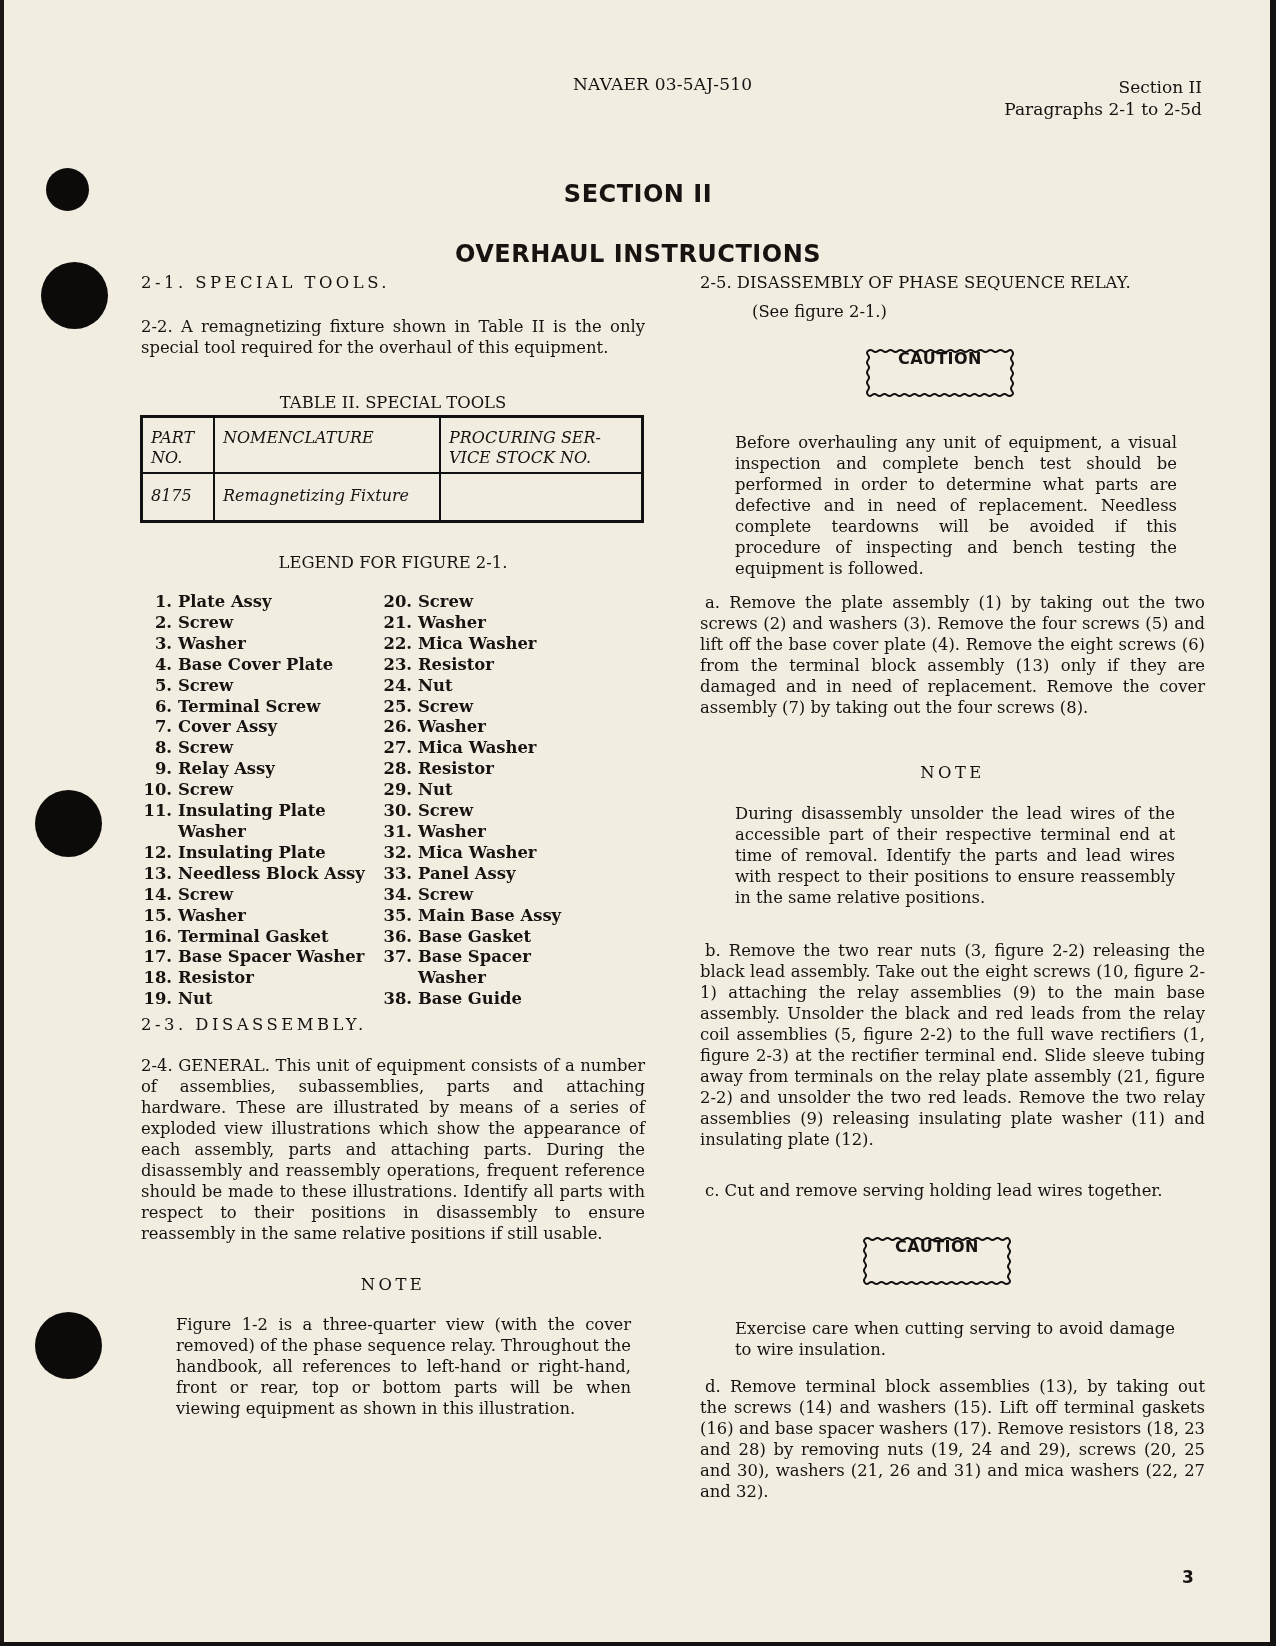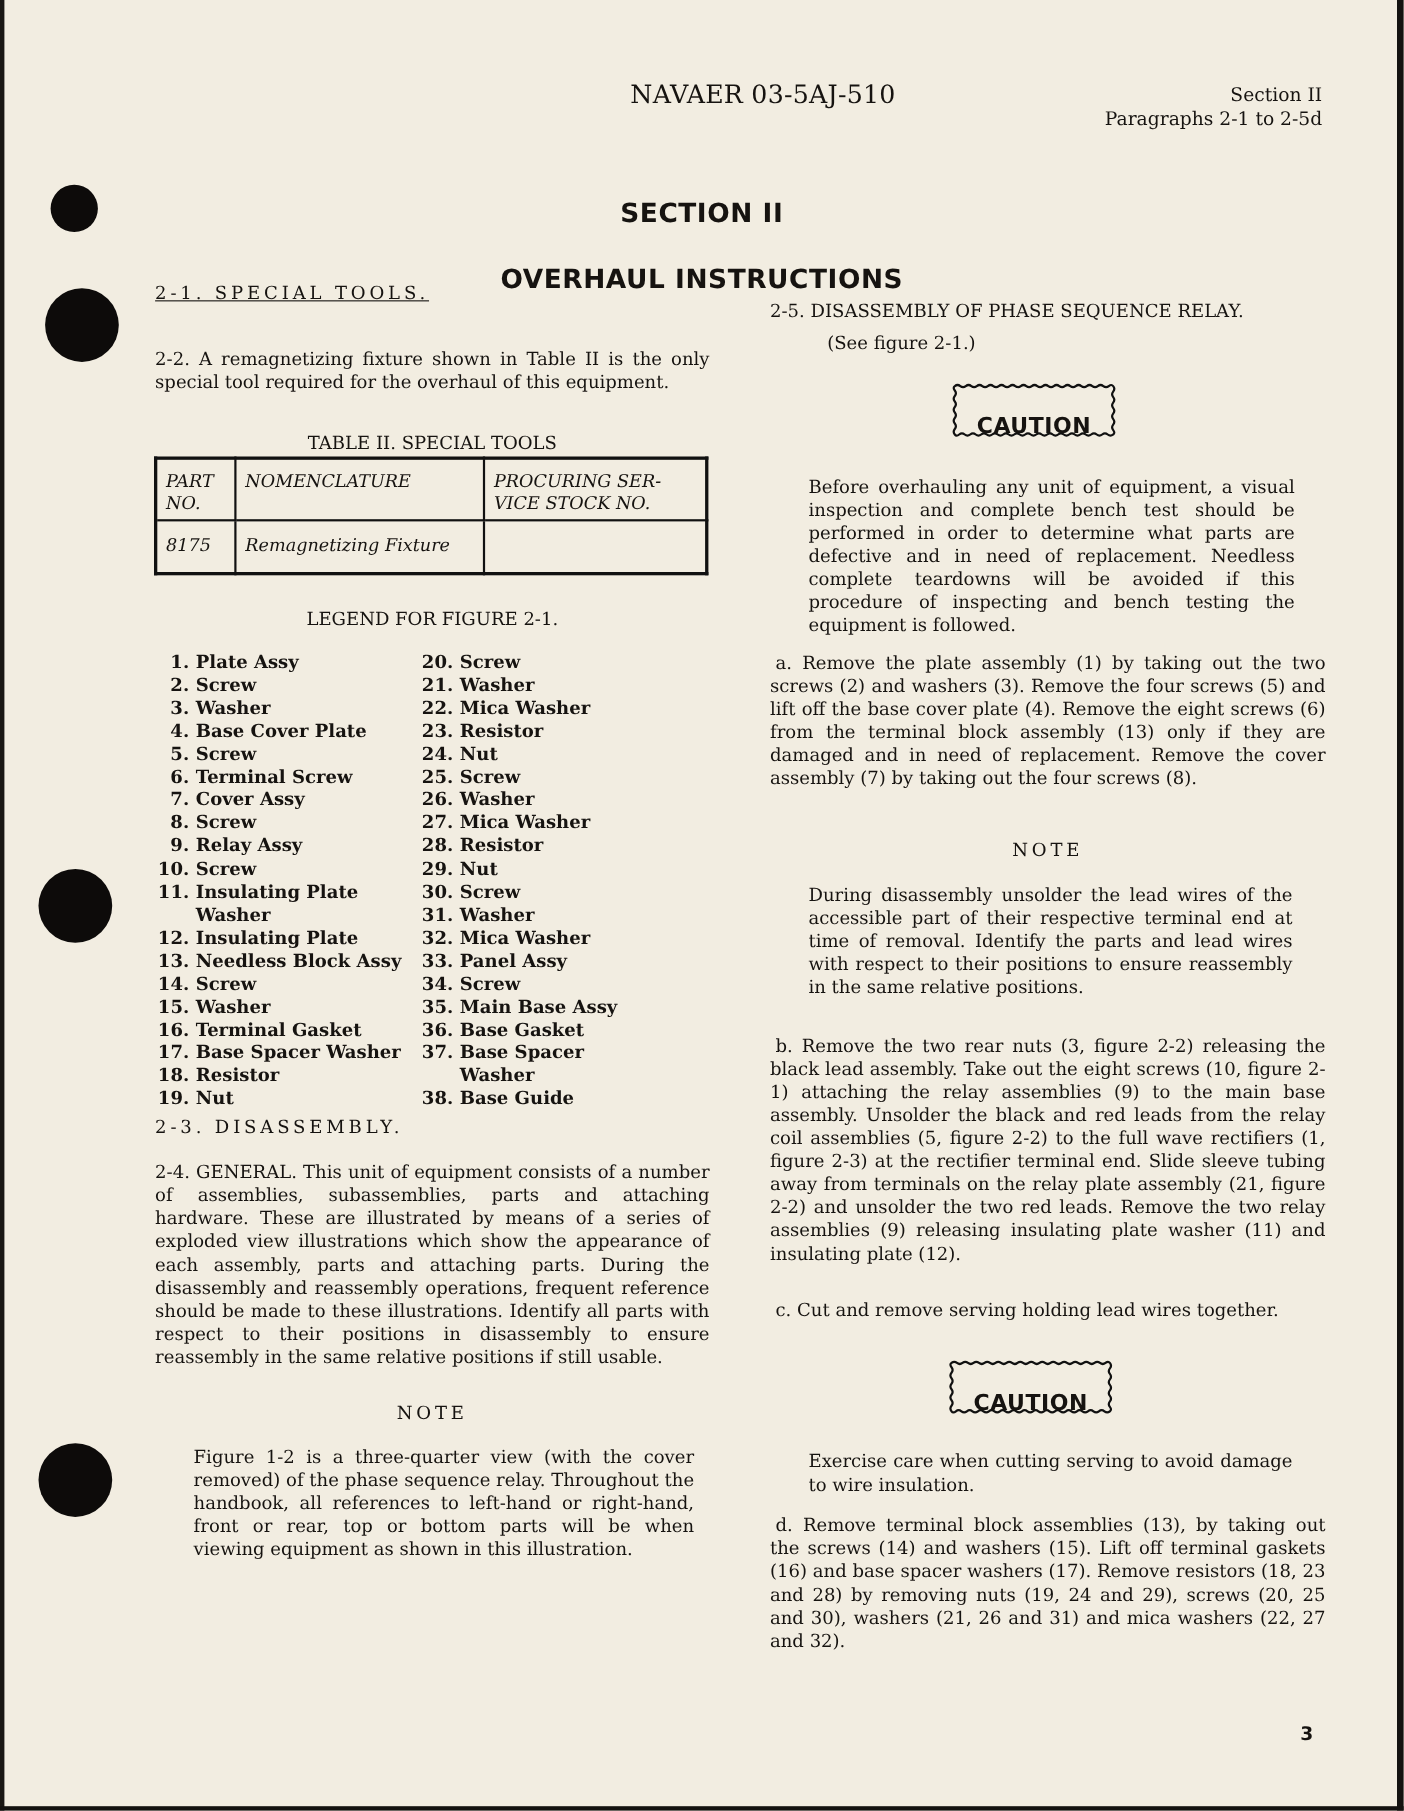--- a/index.html
+++ b/index.html
@@ -7,21 +7,21 @@
     width: 1276px; height: 1646px; position: relative; overflow: hidden;
     background: #f2ede1;
     font-family: "DejaVu Serif", "Liberation Serif", serif;
     color: #161310;
   }
   .page-edge-left { position: absolute; left: 0; top: 0; width: 4px; height: 1646px; background: #1a1714; }
   .page-edge-right { position: absolute; right: 0; top: 0; width: 6px; height: 1646px; background: #141210; }
   .page-edge-bottom { position: absolute; left: 0; bottom: 0; width: 1276px; height: 4px; background: #141210; }
   .hole { position: absolute; border-radius: 50%; background: #0d0b0a; }
 
-  .hdr-left { position: absolute; left: 573px; top: 74px; font-size: 23px; letter-spacing: 0.2px; }
+  .hdr-left { position: absolute; left: 573px; top: 74px; font-size: 17px; letter-spacing: 0.2px; }
   .hdr-right { position: absolute; right: 74px; top: 76px; font-size: 17px; text-align: right; line-height: 22px; }
 
   .section-title { position: absolute; left: 0; width: 1276px; text-align: center;
     font-family: "DejaVu Sans", "Liberation Sans", sans-serif; font-weight: bold; font-size: 24px; letter-spacing: 0.5px; }
   .t1 { top: 180px; }
   .t2 { top: 216px; margin-top: 24px; }
 
   .col { position: absolute; font-size: 16.4px; line-height: 21px; }
   .col-left { left: 141px; width: 504px; }
   .col-right { left: 700px; width: 505px; }
@@ -32,22 +32,22 @@
 
   table.tools { border-collapse: collapse; border: 3px solid #111; font-style: italic; }
   table.tools th, table.tools td { border: 2px solid #111; font-weight: normal; text-align: left; vertical-align: top; padding: 10px 6px 4px 8px; font-size: 16px; line-height: 20px; }
   table.tools td { padding: 12px 6px 14px 8px; margin-top: 28px; }
 
   .legend { display: grid; grid-template-columns: 240px 250px; column-gap: 0; font-weight: bold; }
   .legend-item { display: flex; font-size: 16.4px; line-height: 20.9px; }
   .legend-num { width: 36px; text-align: right; padding-right: 6px; flex: none; }
 
   .center { text-align: center; }
-  .caution { position: absolute; width: 150px; height: 50px; display: flex; align-items: flex-end; justify-content: center;
-    font-family: "DejaVu Sans", "Liberation Sans", sans-serif; font-weight: bold; font-size: 20px; letter-spacing: 0.5px; }
+  .caution { position: absolute; width: 150px; height: 50px; display: flex; align-items: flex-start; justify-content: center;
+    font-family: "DejaVu Sans", "Liberation Sans", sans-serif; font-weight: bold; font-size: 16px; letter-spacing: 0.5px; }
   .caution svg { position: absolute; left: 0; top: 0; }
   .caution span { position: relative; }
   .pagenum { position: absolute; left: 1182px; top: 1567px; font-family: "DejaVu Sans", sans-serif; font-weight: bold; font-size: 17px; }
 </style>
 </head>
 <body>
 
 <div class="page-edge-left"></div>
 <div class="page-edge-right"></div>
 <div class="page-edge-bottom"></div>
@@ -59,21 +59,21 @@
 <div class="hdr-left">NAVAER 03-5AJ-510</div>
 <div class="hdr-right">
   <div>Section II</div>
   <div>Paragraphs 2-1 to 2-5d</div>
 </div>
 
 <div class="section-title t1">SECTION II</div>
 <div class="section-title t2">OVERHAUL INSTRUCTIONS</div>
 
 <div class="col col-left">
-  <div class="abs heading-spaced" style="top:256px;text-decoration:underline;">2-1. SPECIAL TOOLS.</div>
+  <div class="abs heading-spaced" style="top:272px;">2-1. SPECIAL TOOLS.</div>
   <p class="abs" style="top:316px;width:504px;">2-2. A remagnetizing fixture shown in Table II is the only special tool required for the overhaul of this equipment.</p>
 
   <div class="abs center" style="top:392px;width:504px;">TABLE II. SPECIAL TOOLS</div>
   <table class="tools abs" style="top:415px;left:-1px;width:504px;">
     <thead>
       <tr>
         <th style="width:56px;">PART NO.</th>
         <th style="width:210px;">NOMENCLATURE</th>
         <th>PROCURING SER-VICE STOCK NO.</th>
       </tr>

